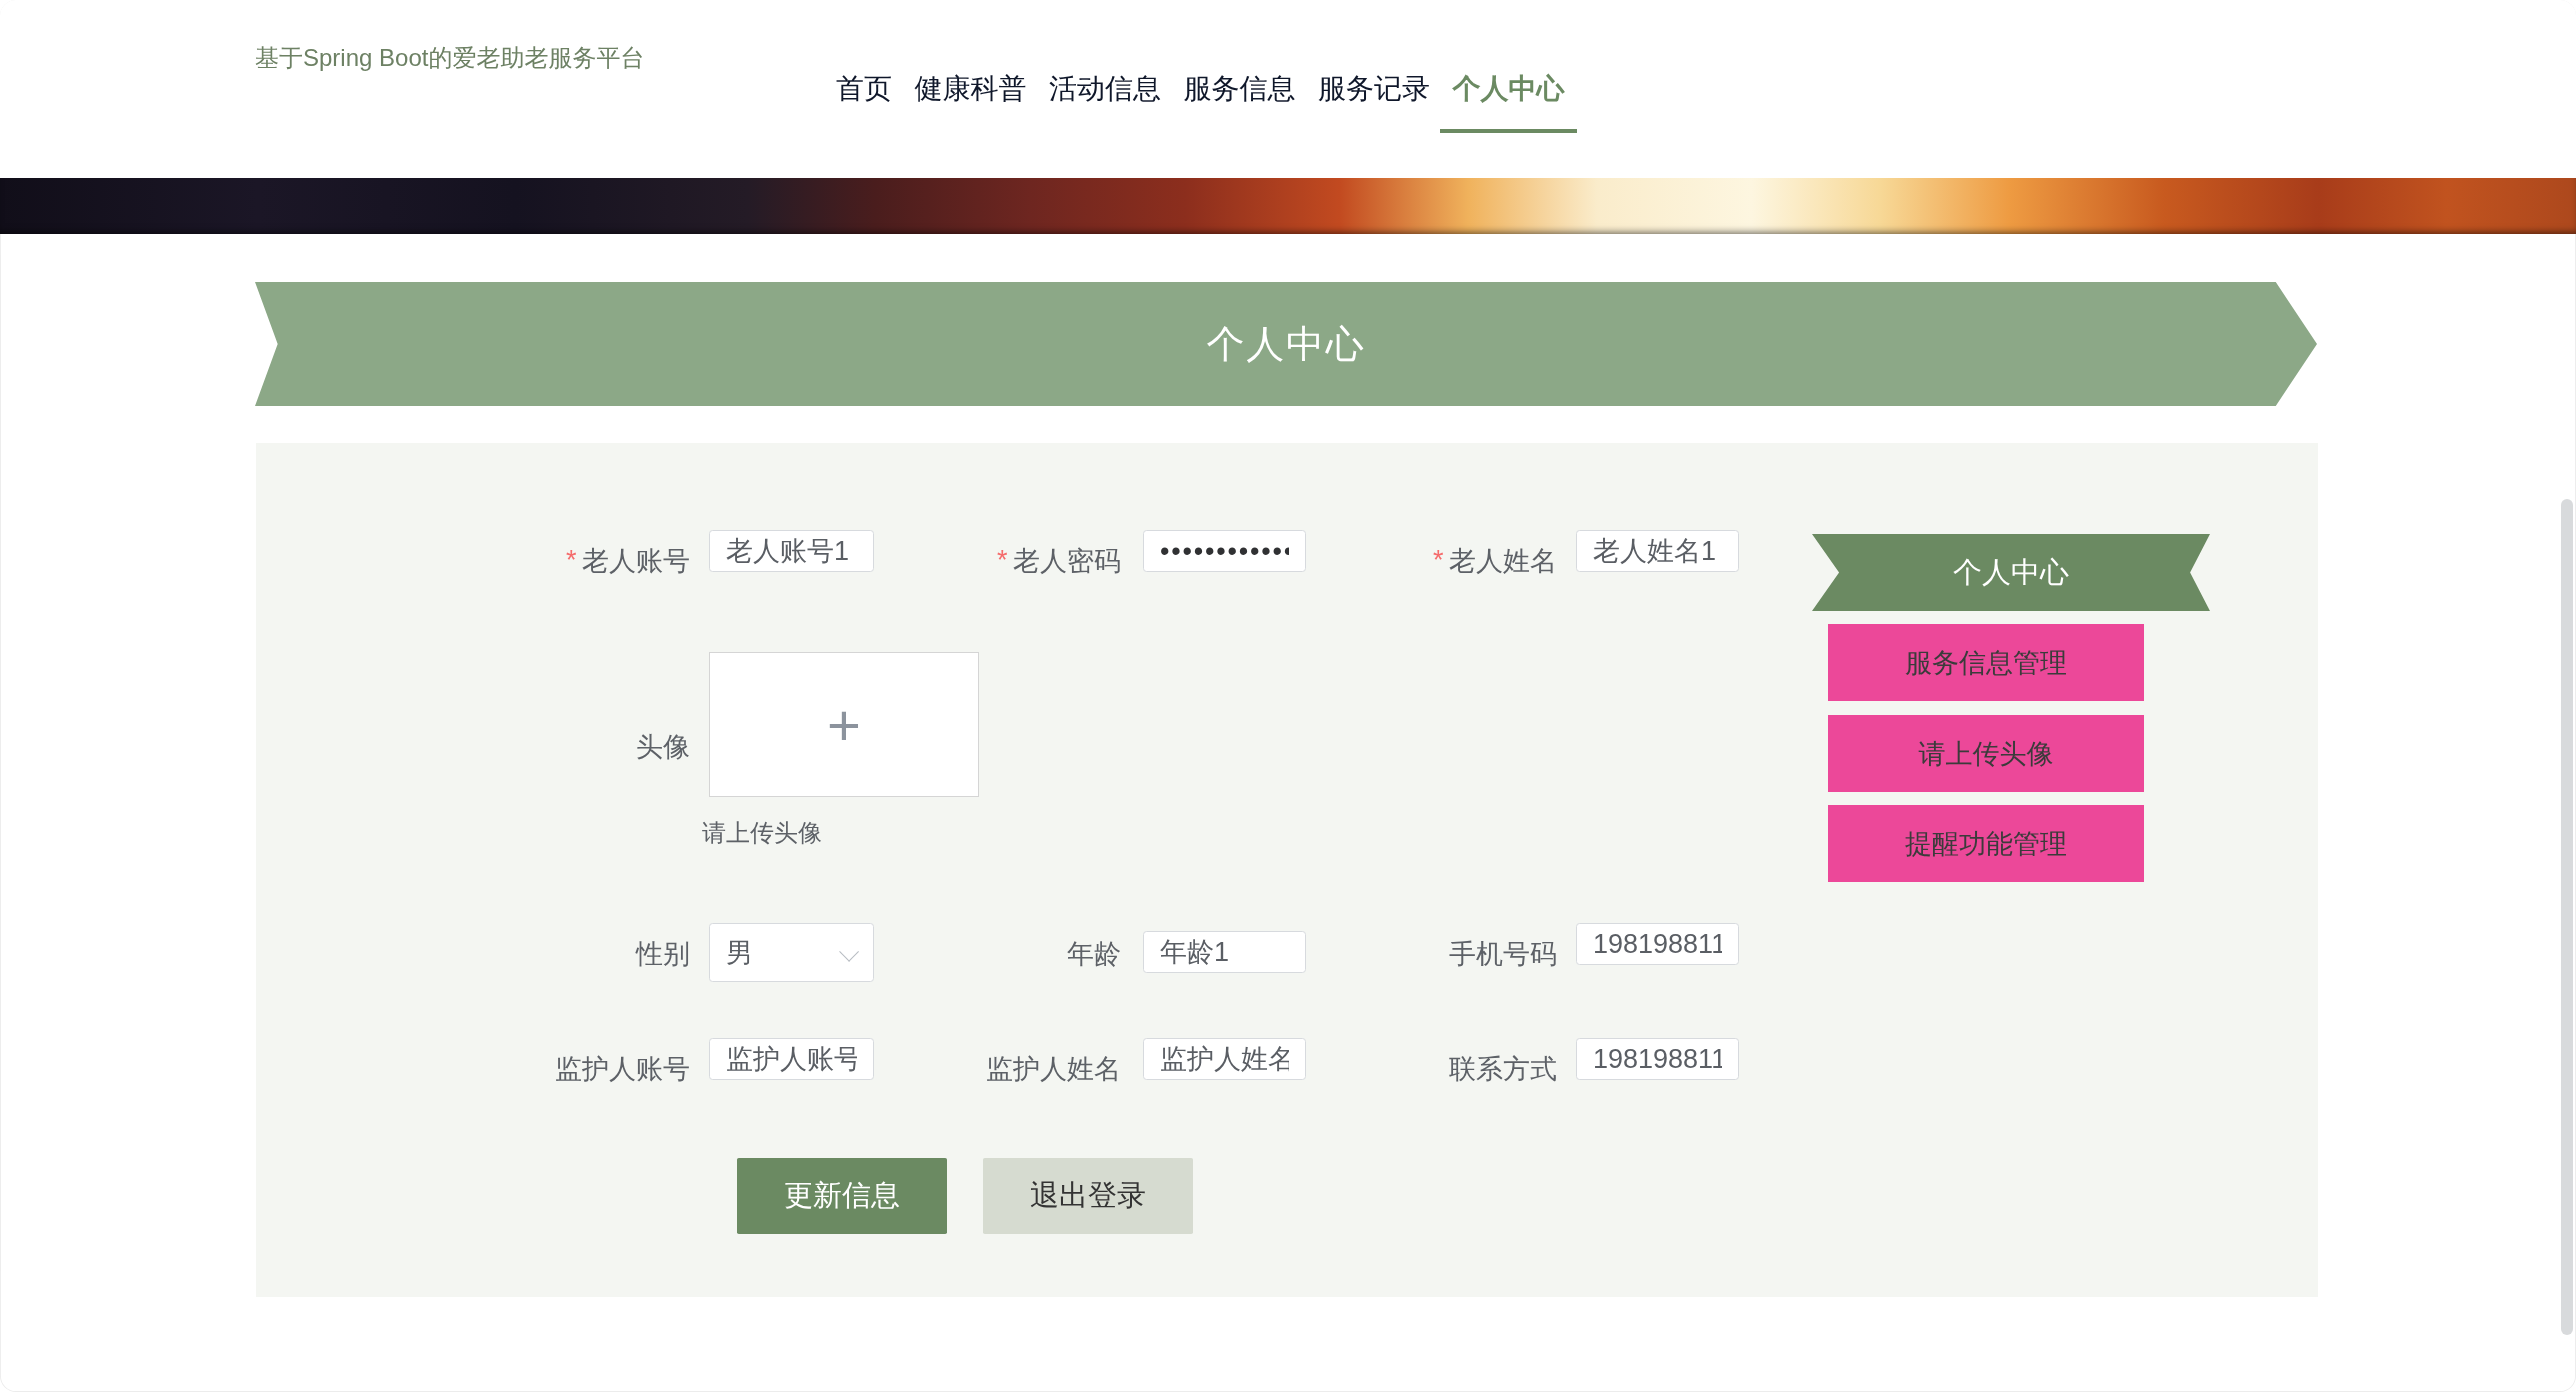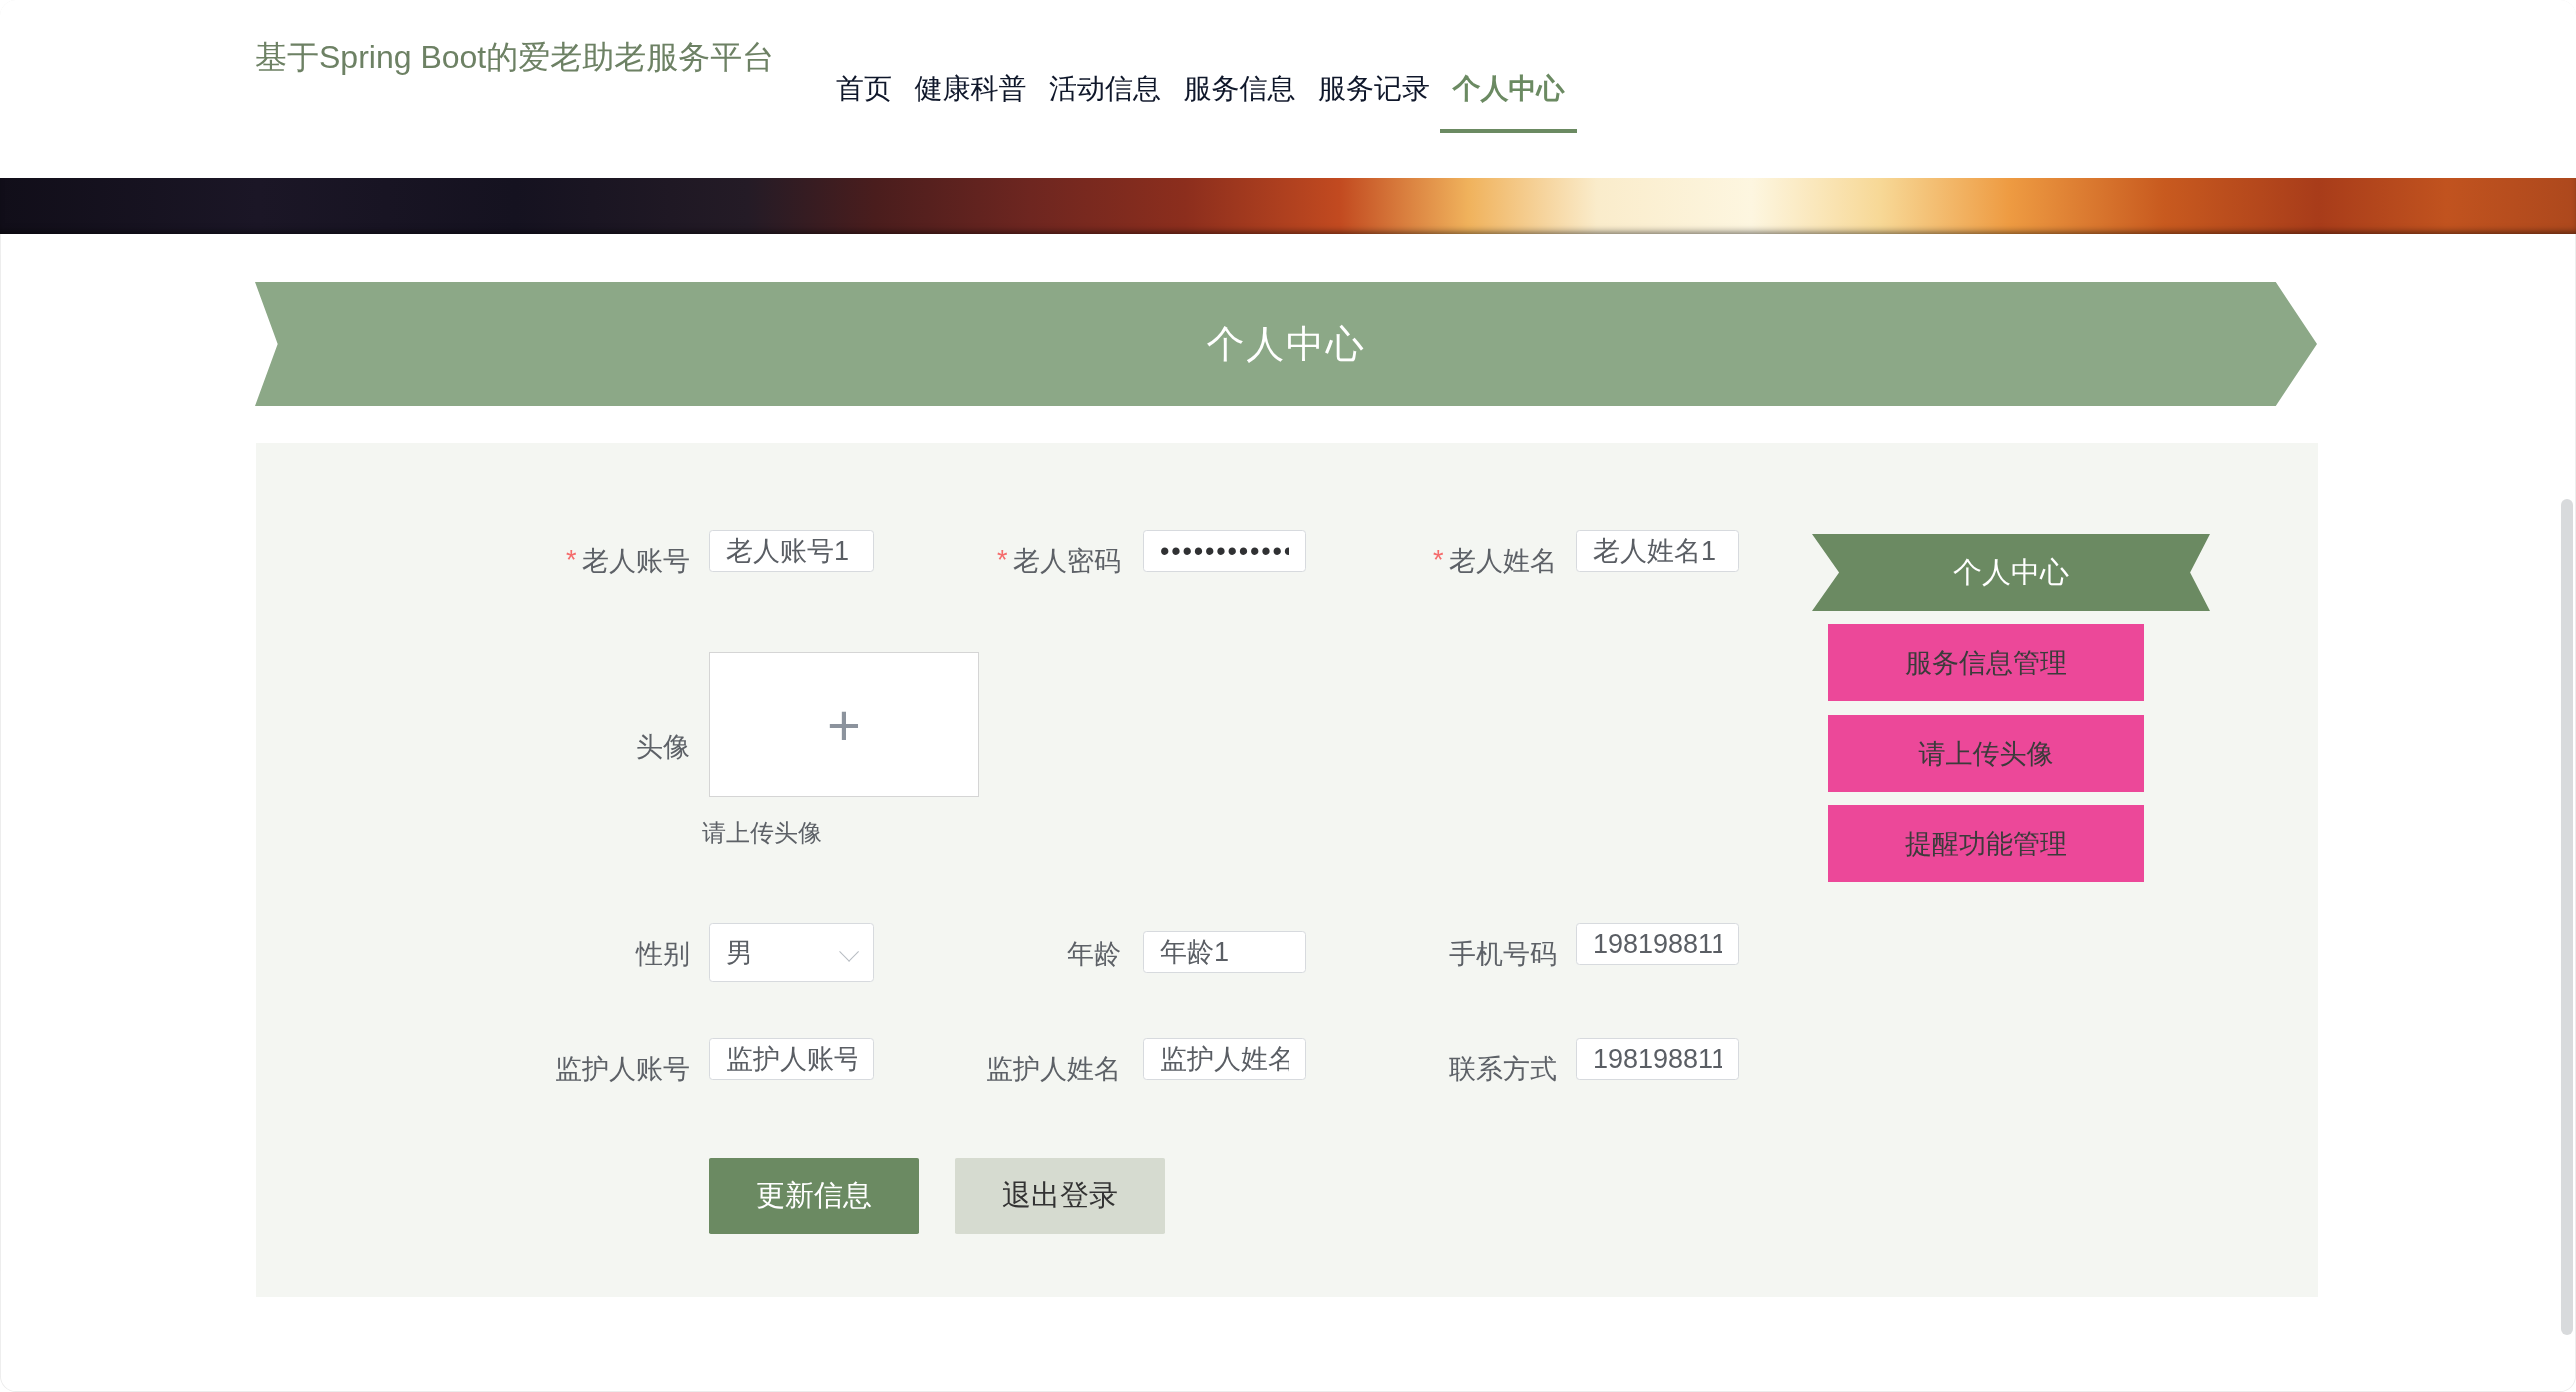--- a/index.html
+++ b/index.html
@@ -6,21 +6,21 @@
   .window {
     position:relative; width:2576px; height:1392px; background:#ffffff;
     font-family:"Liberation Sans", sans-serif; overflow:hidden;
     border-radius:16px; box-shadow:inset 0 0 0 0.9px #ececec;
   }
 
   
   .header { position:absolute; top:0; left:0; right:0; height:178px; background:#fff; }
   .brand {
     position:absolute; left:255px; top:34px; width:639px;
-    font-size:32px; line-height:47px; color:#6d8164; font-weight:400;
+    font-size:24px; line-height:47px; color:#6d8164; font-weight:400;
   }
   .nav { position:absolute; left:836px; top:0; height:178px; display:flex; align-items:center; gap:22.5px; }
   .nav-item { position:relative; font-size:28px; color:#0f172a; cursor:pointer; white-space:nowrap; }
   .nav-item.active { color:#6b8a62; font-weight:bold; }
   .nav-item.active::after {
     content:""; position:absolute; left:-12.6px; right:-12.6px; bottom:-25px;
     height:3.6px; background:#6b8a62;
   }
   .header-icons { position:absolute; top:0; right:0; height:178px; }
 
@@ -88,20 +88,21 @@
   .chevron {
     position:absolute; right:18px; top:21.6px; width:12.6px; height:12.6px;
     border-right:1.8px solid #b7bcc2; border-bottom:1.8px solid #b7bcc2;
     transform:rotate(45deg) translateY(-1.8px);
   }
 
   .btn {
     position:absolute; top:715px; width:210px; height:76px; border:none; border-radius:1.8px;
     font-size:29px; display:flex; align-items:center; justify-content:center; cursor:pointer;
     font-family:"Liberation Sans", sans-serif;
+    margin-left:28px;
   }
   .btn-update { left:453px; background:#6b8a62; color:#ffffff; }
   .btn-logout { left:699px; background:#d6dbd0; color:#333333; }
 
   
   .side { position:absolute; left:1556px; top:0; width:398px; }
   .side-ribbon {
     position:absolute; left:0; top:91px; width:398px; height:77px; background:#6b8a62;
     clip-path:polygon(0 0, 100% 0, 95% 50%, 100% 100%, 0 100%, 6.8% 50%);
     display:flex; align-items:center; justify-content:center; color:#ffffff; font-size:29px;

